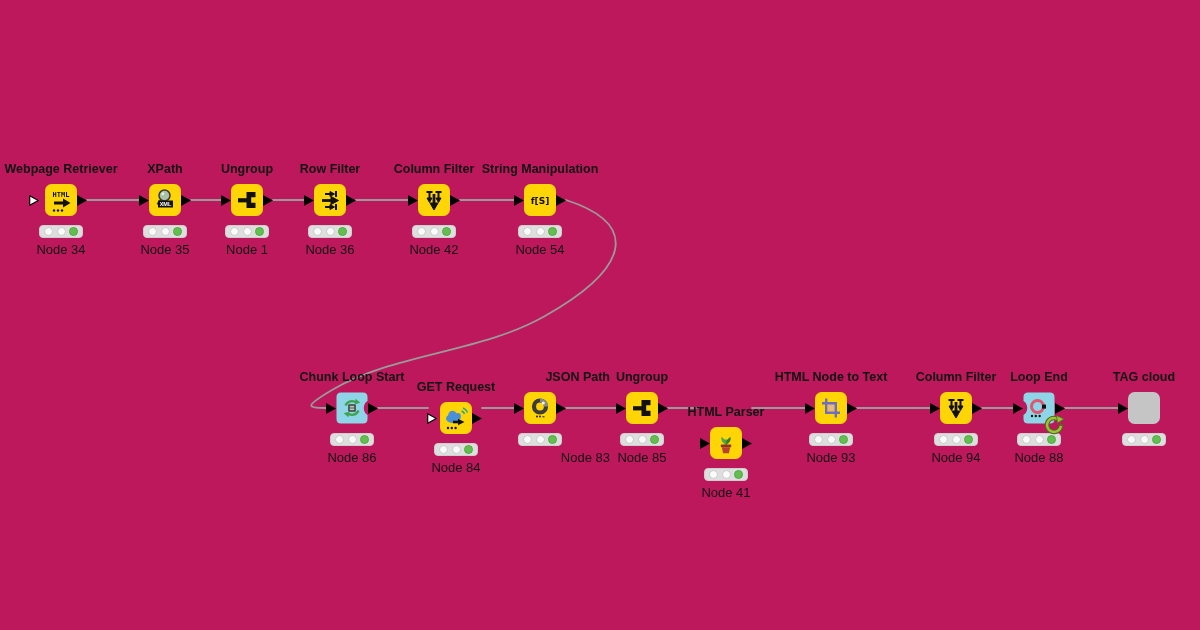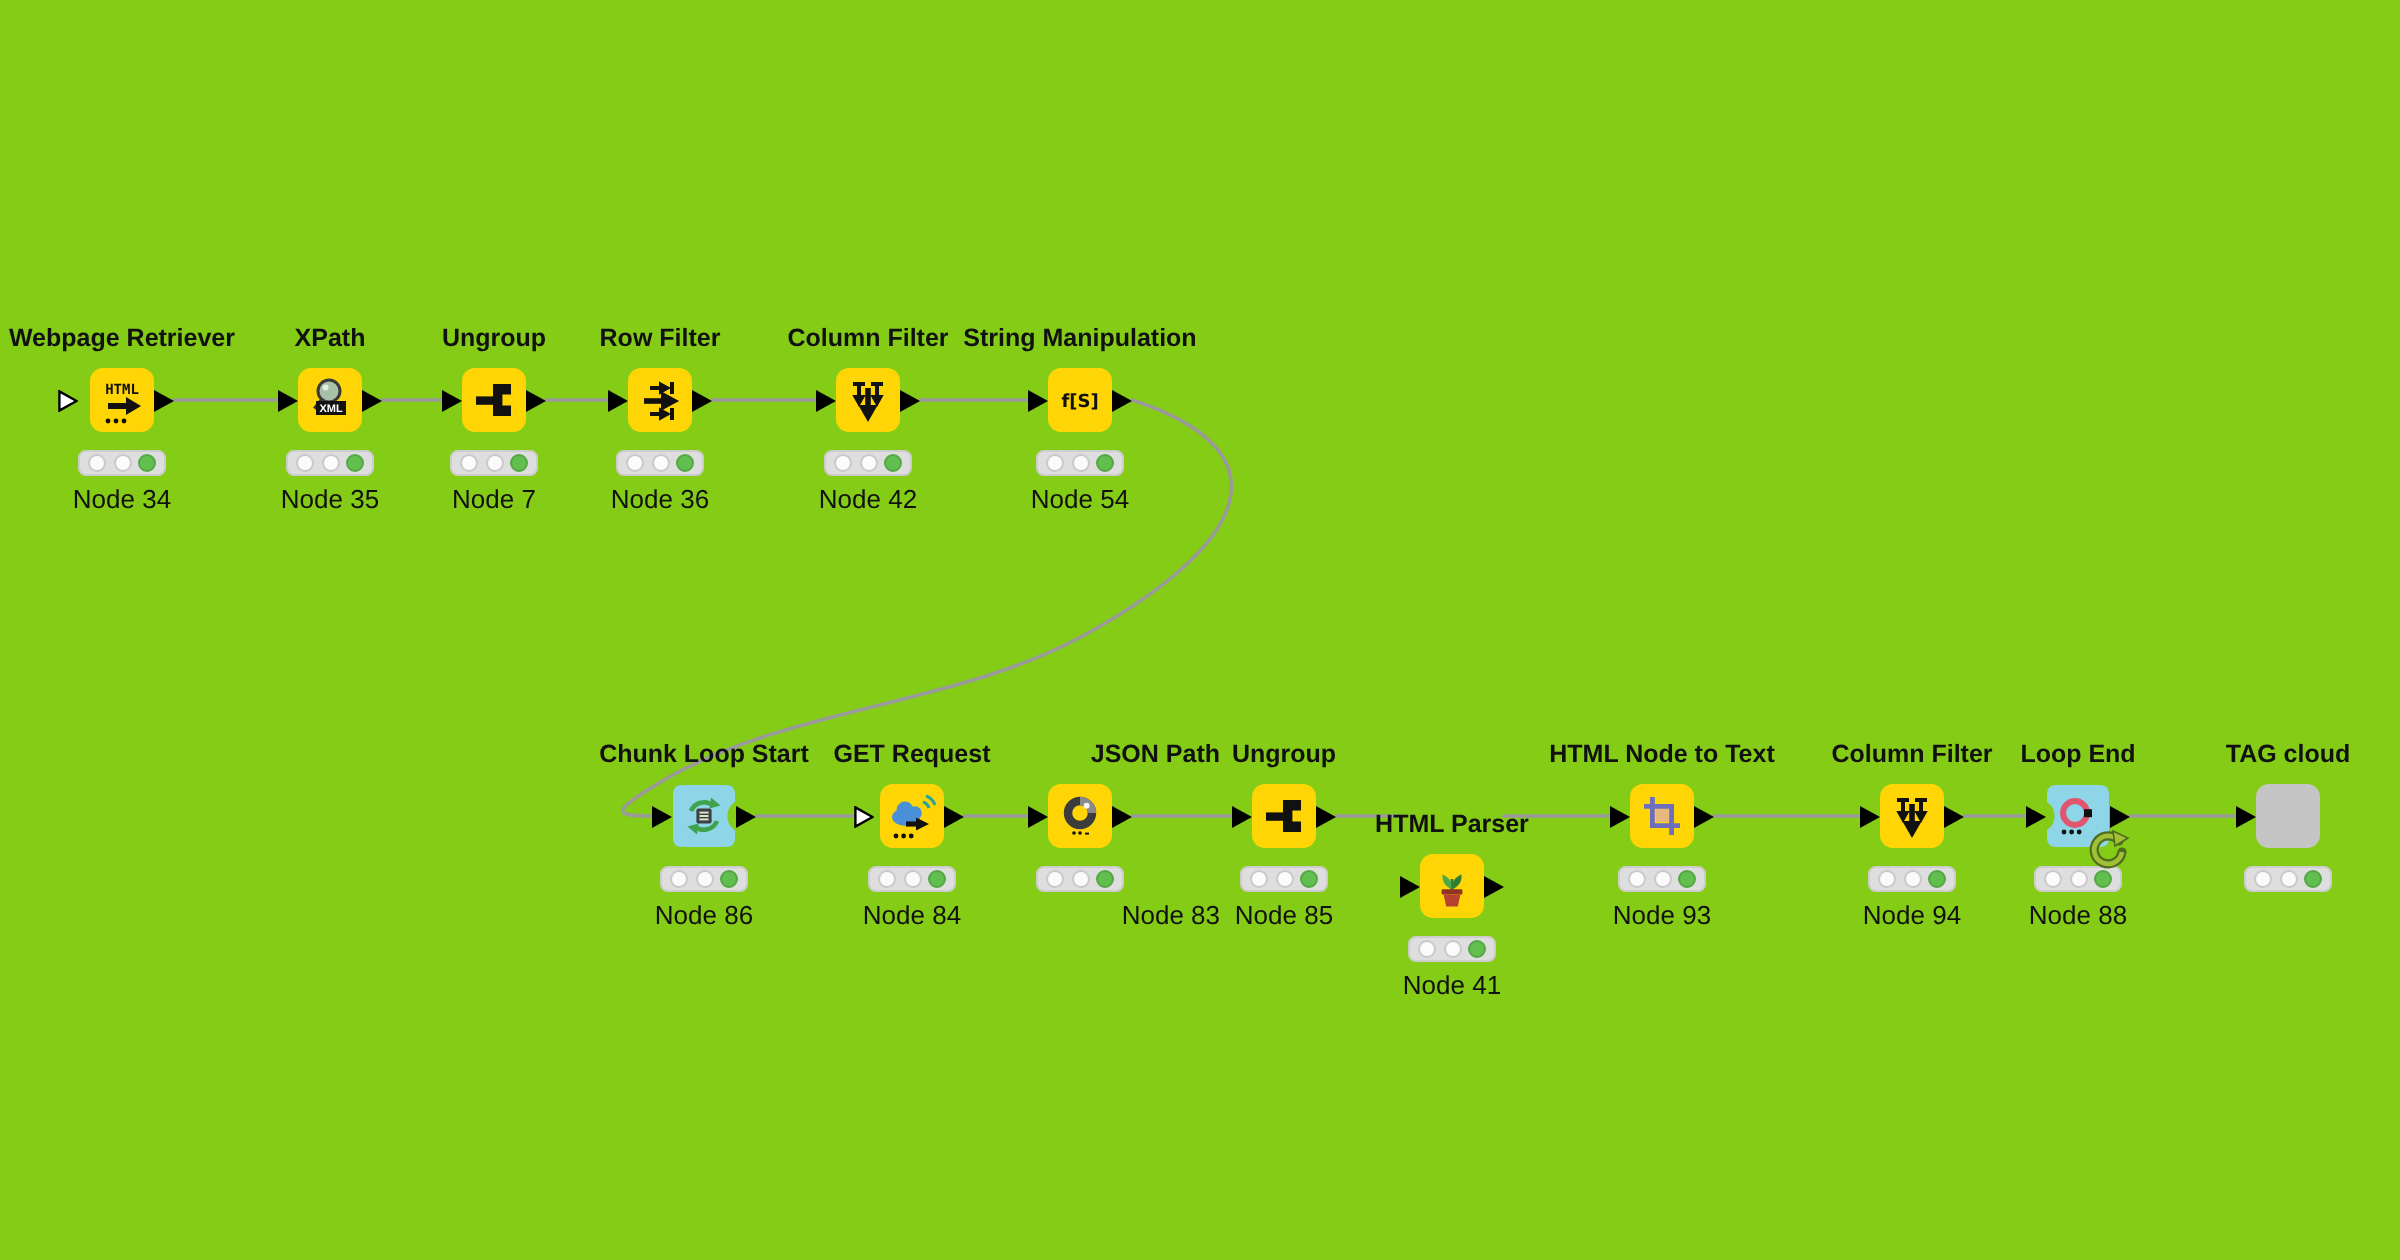--- a/index.html
+++ b/index.html
@@ -1,16 +1,16 @@
 <!DOCTYPE html>
 <html><head>
 <meta charset="utf-8">
 <style>
   html,body{margin:0;padding:0;background:#fff;}
-  .canvas{position:relative;width:1200px;height:630px;background:#84cc16;overflow:hidden;
+  .canvas{position:relative;width:1200px;height:630px;background:#be185d;overflow:hidden;
           font-family:"Liberation Sans",sans-serif;}
   svg.wires{position:absolute;left:0;top:0;z-index:0;}
   .node{position:absolute;width:140px;z-index:1;text-align:center;}
   .node-label{font-size:12.5px;font-weight:bold;color:#111;line-height:16px;margin-bottom:7px;white-space:nowrap;}
   .body-row{position:relative;width:32px;height:32px;margin:0 auto;}
   .node-body{width:32px;height:32px;border-radius:6.5px;position:relative;}
   .node-body.yellow{background:#ffd506;}
   .node-body.gray{background:#c5c5c5;}
   .node-body.loop{background:transparent;}
   .node-body svg.icon{position:absolute;left:0;top:0;}
@@ -120,21 +120,21 @@
         <svg class="port out" viewBox="0 0 10 11">
             <polygon points="0,0 10,5.5 0,11" fill="#000"></polygon>
           </svg>
       </div>
     </div>
     <div class="traffic">
         <span class="light off"></span>
         <span class="light off"></span>
         <span class="light on"></span>
       </div>
-    <div class="node-number">Node 7</div>
+    <div class="node-number">Node 1</div>
   </div>
 
   <div class="node" style="left:260px;top:161px;">
     <div class="node-label">Row Filter</div>
     <div class="body-row">
       <div class="node-body yellow">
         <svg class="icon" width="32" height="32" viewBox="0 0 32 32">
           <g stroke="#111" fill="#111">
             <line x1="11" y1="10" x2="16.5" y2="10" stroke-width="2"></line>
               <polygon points="16,7.5 20.5,10 16,12.5"></polygon>
@@ -243,21 +243,21 @@
       </div>
     </div>
     <div class="traffic">
         <span class="light off"></span>
         <span class="light off"></span>
         <span class="light on"></span>
       </div>
     <div class="node-number">Node 86</div>
   </div>
 
-  <div class="node" style="left:386px;top:369px;">
+  <div class="node" style="left:386px;top:379px;">
     <div class="node-label">GET Request</div>
     <div class="body-row">
       <div class="node-body yellow">
         <svg class="icon" width="32" height="32" viewBox="0 0 32 32">
           <ellipse cx="13" cy="16.5" rx="7" ry="4.5" fill="#4a90d9"></ellipse>
           <circle cx="12.5" cy="13" r="4.2" fill="#4a90d9"></circle>
           <circle cx="17.5" cy="14.5" r="3.4" fill="#4a90d9"></circle>
           <g stroke="#26a69a" stroke-width="1.6" fill="none">
             <path d="M21.5 9 a4.5 4.5 0 0 1 3 3"></path>
             <path d="M23 6 a7.5 7.5 0 0 1 4.5 4.5"></path>

